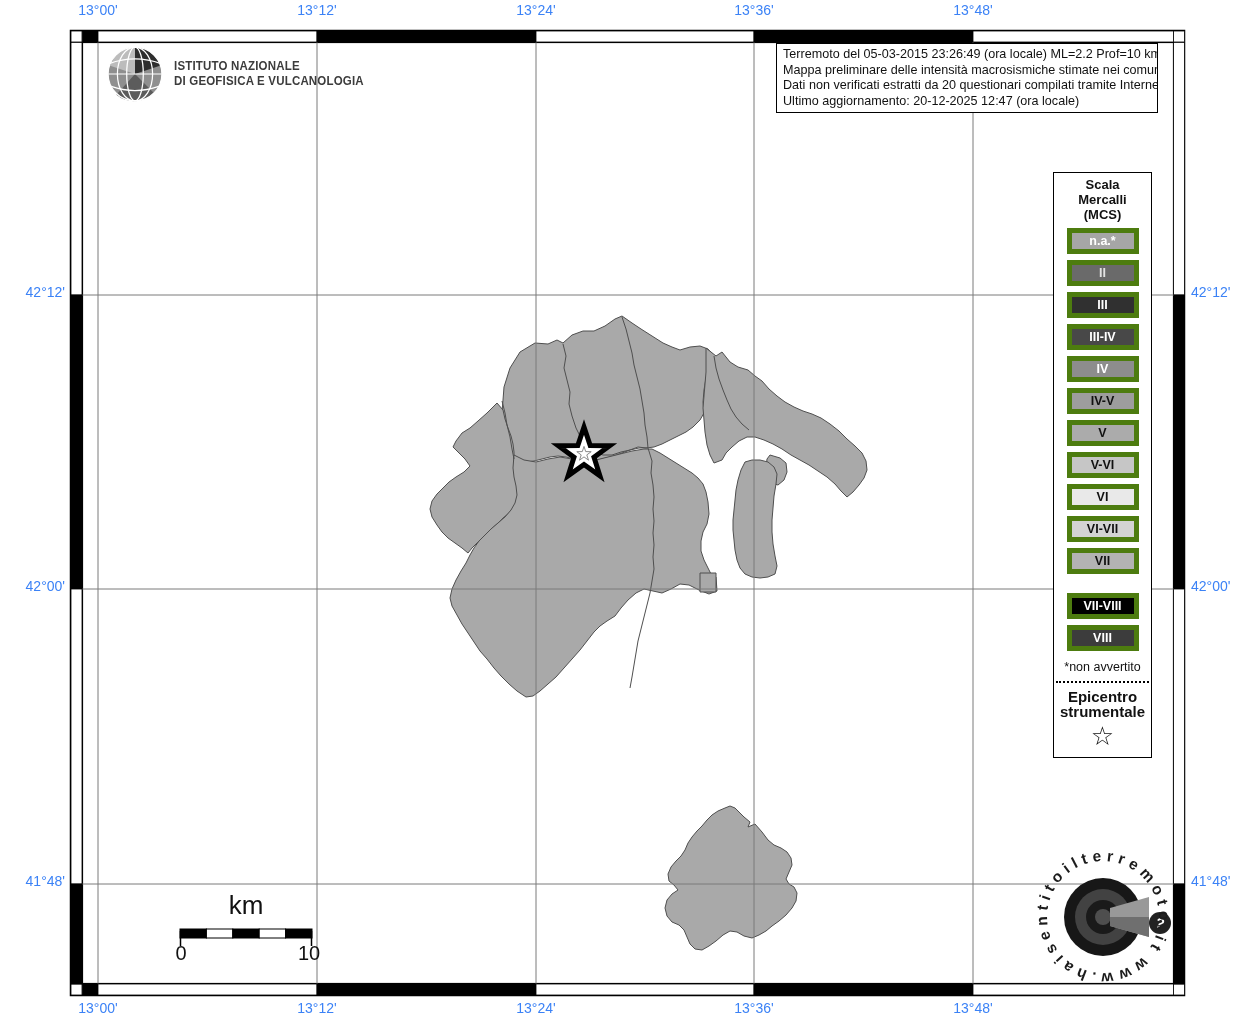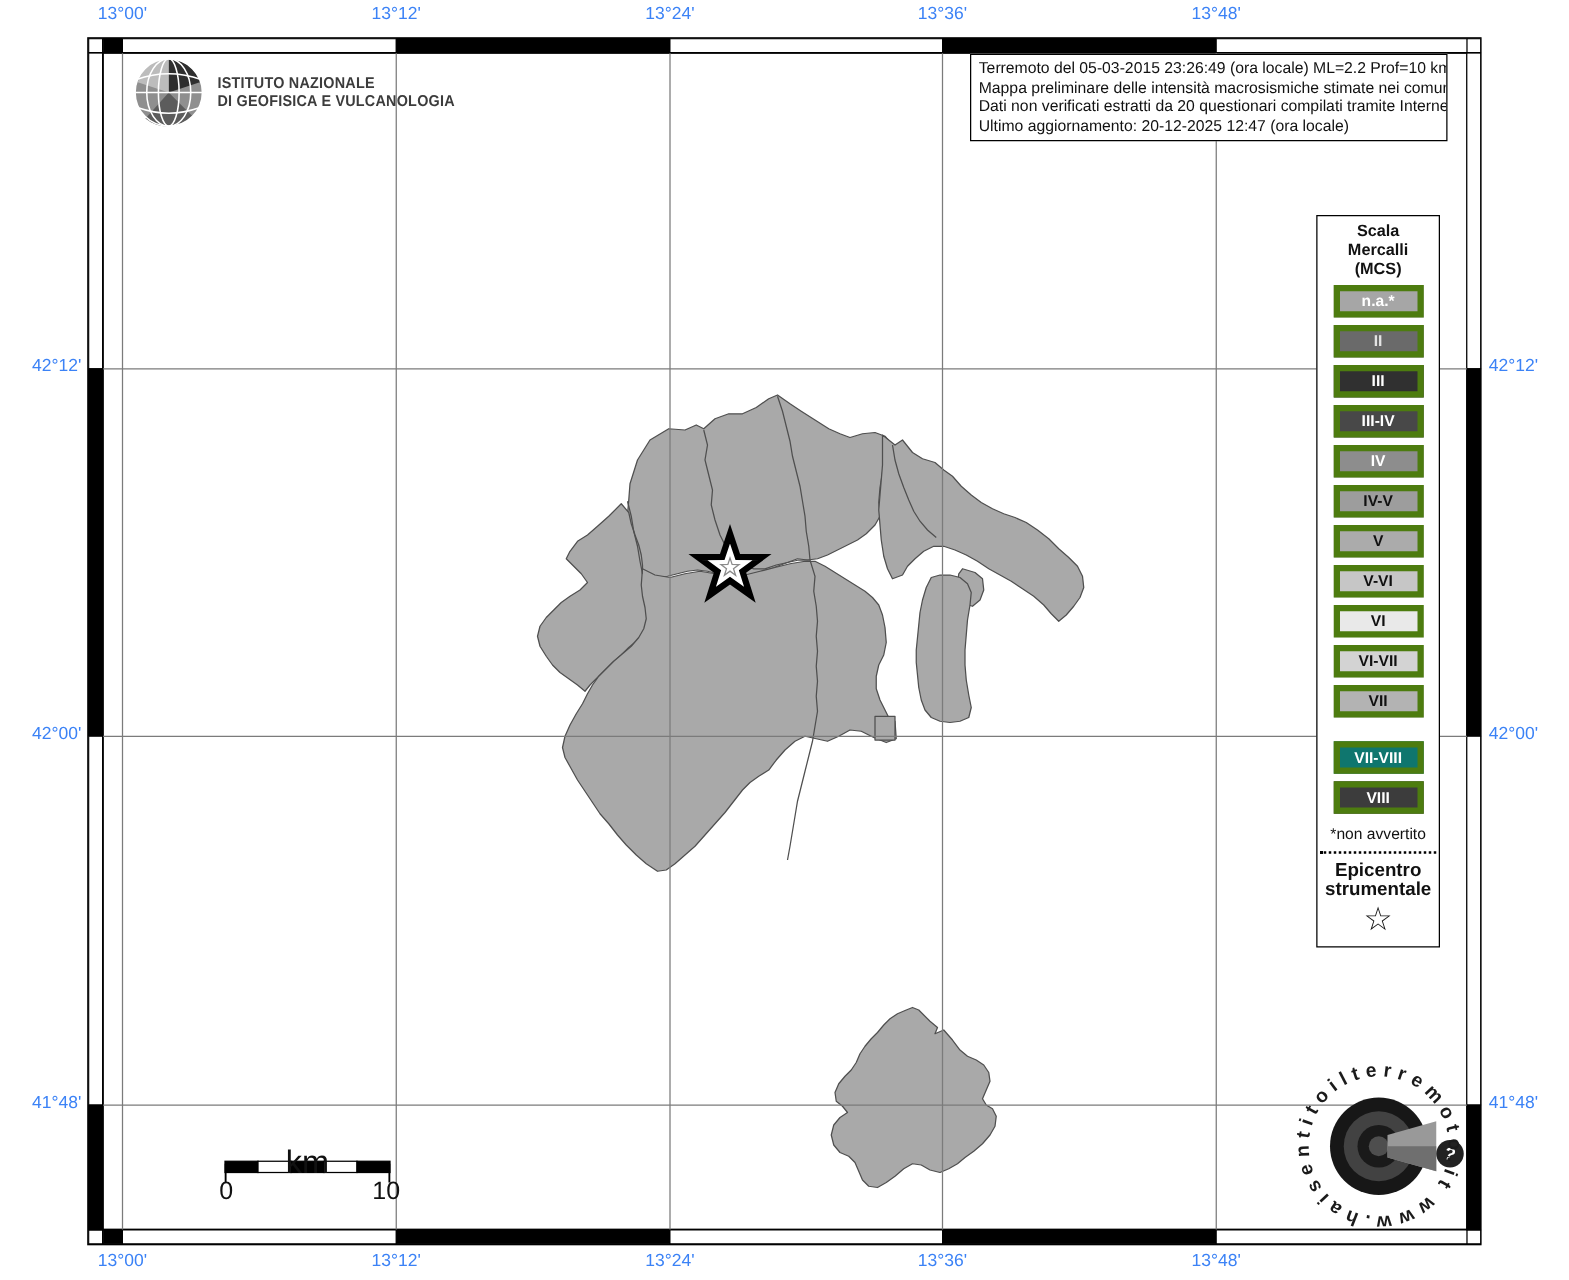--- a/index.html
+++ b/index.html
@@ -21,21 +21,21 @@
   #legend{position:absolute;left:1053px;top:172px;width:97px;border:1px solid #000;background:#fff;
           text-align:center;padding-bottom:8px;}
   #legend .title{font-size:13px;font-weight:bold;line-height:15px;margin-top:4px;}
   .lg-box{width:62px;height:16px;margin:6px auto 0 auto;border:5px solid #4d7c0f;
           font-size:12.5px;font-weight:bold;line-height:16px;text-align:center;}
   #legend .footnote{font-size:12.5px;margin-top:9px;white-space:nowrap;}
   #legend .sep{border-top:2px dotted #000;margin:7px 2px 0 2px;}
   #legend .epi{font-size:15px;font-weight:bold;line-height:15px;margin-top:6px;}
   #legend .star{font-size:26px;line-height:26px;margin-top:4px;font-family:"DejaVu Sans",sans-serif;}
   
-  #scalebar-label{position:absolute;left:180px;top:890px;width:132px;text-align:center;font-size:26px;margin-top:24px;}
+  #scalebar-label{position:absolute;left:180px;top:890px;width:132px;text-align:center;font-size:26px;}
   #scale-num-0{position:absolute;left:166px;top:942px;width:30px;text-align:center;font-size:20px;}
   #scale-num-10{position:absolute;left:292px;top:942px;width:34px;text-align:center;font-size:20px;}
   svg{display:block;}
 </style>
 </head>
 <body>
 
 <div id="page">
 
   <svg class="abs" style="left:0;top:0" width="1255" height="1024" viewBox="0 0 1255 1024">
@@ -179,21 +179,21 @@
     <div class="lg-box" style="background-color: rgb(106, 106, 106); color: rgb(227, 227, 227);">II</div>
     <div class="lg-box" style="background-color: rgb(48, 48, 48); color: rgb(255, 255, 255);">III</div>
     <div class="lg-box" style="background-color: rgb(72, 72, 72); color: rgb(255, 255, 255);">III-IV</div>
     <div class="lg-box" style="background-color: rgb(141, 141, 141); color: rgb(255, 255, 255);">IV</div>
     <div class="lg-box" style="background-color: rgb(157, 157, 157); color: rgb(17, 17, 17);">IV-V</div>
     <div class="lg-box" style="background-color: rgb(171, 171, 171); color: rgb(17, 17, 17);">V</div>
     <div class="lg-box" style="background-color: rgb(198, 198, 198); color: rgb(17, 17, 17);">V-VI</div>
     <div class="lg-box" style="background-color: rgb(233, 233, 233); color: rgb(17, 17, 17);">VI</div>
     <div class="lg-box" style="background-color: rgb(211, 211, 211); color: rgb(17, 17, 17);">VI-VII</div>
     <div class="lg-box" style="background-color: rgb(179, 179, 179); color: rgb(17, 17, 17);">VII</div>
-    <div class="lg-box" style="background-color: #0f766e; color: rgb(255, 255, 255); margin-top: 19px;">VII-VIII</div>
+    <div class="lg-box" style="background-color: #000000; color: rgb(255, 255, 255); margin-top: 19px;">VII-VIII</div>
     <div class="lg-box" style="background-color: rgb(60, 60, 60); color: rgb(255, 255, 255);">VIII</div>
     <div class="footnote">*non avvertito</div>
     <div class="sep"></div>
     <div class="epi">
       <div>Epicentro</div>
       <div>strumentale</div>
     </div>
     <div class="star">☆</div>
   </div>
 

